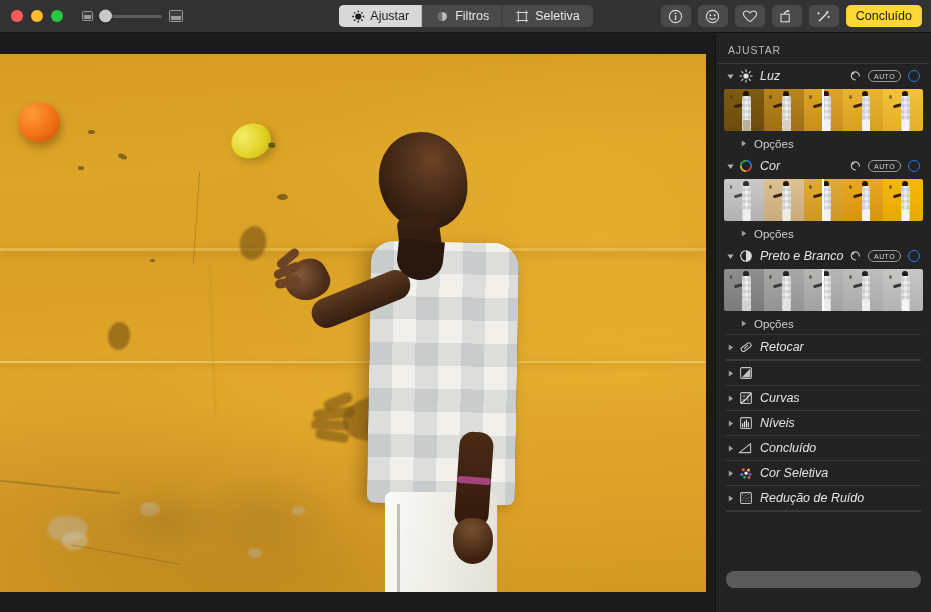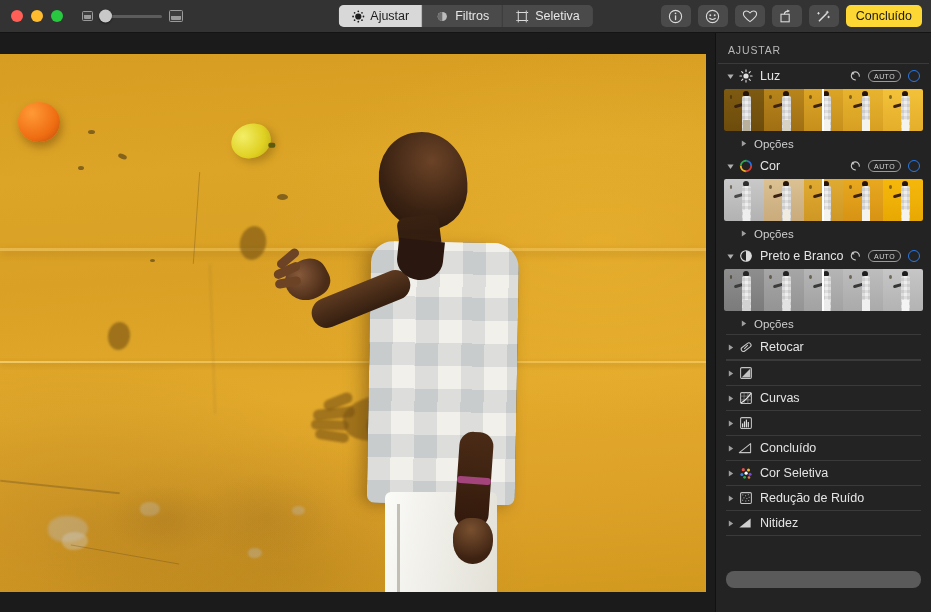--- a/index.html
+++ b/index.html
@@ -136,21 +136,21 @@
   .side-title { font-size:10.5px; letter-spacing:.85px; color:#b8b8b8;
       padding:11px 0 7px 12px; }
   .side-scroll { flex:1; overflow:hidden; padding:0 8px; }
 
   .hr { height:1px; background:#3a3a3a; margin:0 2px; }
 
   .sect-head { display:flex; align-items:center; height:24px; gap:0; }
   .disc { width:13px; flex:0 0 13px; display:flex; align-items:center; justify-content:center; }
   .disc svg { display:block; }
   .sicon { width:17px; flex:0 0 17px; display:flex; align-items:center; justify-content:center; margin-right:6px; }
-  .sname { font-size:12.5px; color:#e4e4e4; flex:1; }
+  .sname { font-size:12.5px; color:#e4e4e4; flex:1;font-style:italic; }
   .sctrl { display:flex; align-items:center; gap:7px; padding-right:3px; }
   .autopill { border:1px solid #9b9b9b; border-radius:7px; height:12px; padding:0 5px;
       display:flex; align-items:center; font-size:7px; letter-spacing:.4px; color:#d5d5d5; }
   .togcircle { width:12px; height:12px; border-radius:50%; border:1.6px solid #2b78e4; }
 
   .strip { display:flex; height:42px; margin:1px 0 2px 0; border-radius:2px; overflow:hidden;
       position:relative; background:#111; }
   .strip .cell { flex:1; position:relative; overflow:hidden; }
   .strip .sel { position:absolute; left:50%; top:0; bottom:0; width:2px; background:#fff; z-index:5;
       transform:translateX(-1px); }
@@ -680,20 +680,21 @@
           </span>
           <span class="sicon">
             <svg width="14" height="14" viewBox="0 0 14 14">
               <rect x="1.6" y="1.6" width="10.8" height="10.8" rx="1.2" fill="none" stroke="#c3c3c3" stroke-width="1.05"></rect>
               <rect x="3" y="7.4" width="1.2" height="4" fill="#dcdcdc"></rect>
               <rect x="4.9" y="5.4" width="1.2" height="6" fill="#dcdcdc"></rect>
               <rect x="6.8" y="3.6" width="1.2" height="7.8" fill="#dcdcdc"></rect>
               <rect x="8.7" y="6" width="1.2" height="5.4" fill="#dcdcdc"></rect>
             </svg>
           </span>
+          <span class="sname">Níveis</span>
         </div>
         <div class="hr"></div>
 
         <div class="row">
           <span class="disc">
             <svg width="9" height="9" viewBox="0 0 9 9">
                 <path d="M2.8 1.4 L2.8 7.6 L7.2 4.5 Z" fill="#9f9f9f"></path>
               </svg>
           </span>
           <span class="sicon">
@@ -745,33 +746,20 @@
                 <rect x="3.1" y="8.7" width="1.1" height="1.1"></rect>
                   <rect x="6.2" y="9.5" width="1.1" height="1.1"></rect>
                 <rect x="9.1" y="9" width="1.1" height="1.1"></rect>
               </g>
             </svg>
           </span>
           <span class="sname">Redução de Ruído</span>
         </div>
         <div class="hr"></div>
 
-        <div class="row">
-          <span class="disc">
-            <svg width="9" height="9" viewBox="0 0 9 9">
-                <path d="M2.8 1.4 L2.8 7.6 L7.2 4.5 Z" fill="#9f9f9f"></path>
-              </svg>
-          </span>
-          <span class="sicon">
-            <svg width="15" height="14" viewBox="0 0 15 14">
-              <path d="M1.3 11.6 L12.6 11.6 L12.6 2.6 Z" fill="#cfcfcf"></path>
-            </svg>
-          </span>
-          <span class="sname">Nitidez</span>
-        </div>
         <div class="hr"></div>
 
       </div>
 
       <div class="footer-bar">
         <div class="gbar"></div>
       </div>
     </div>
 
   </div>

